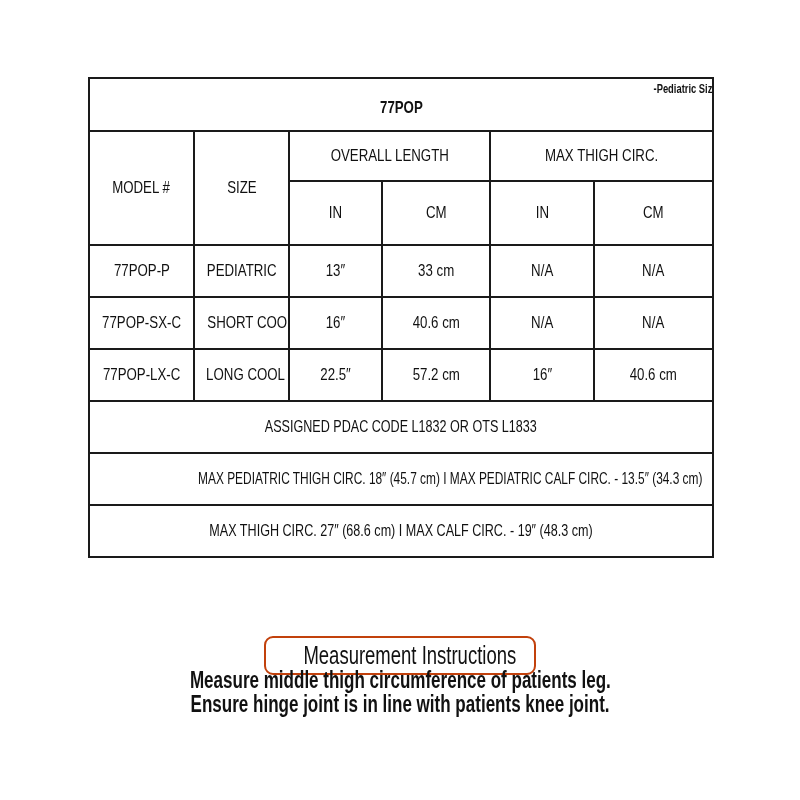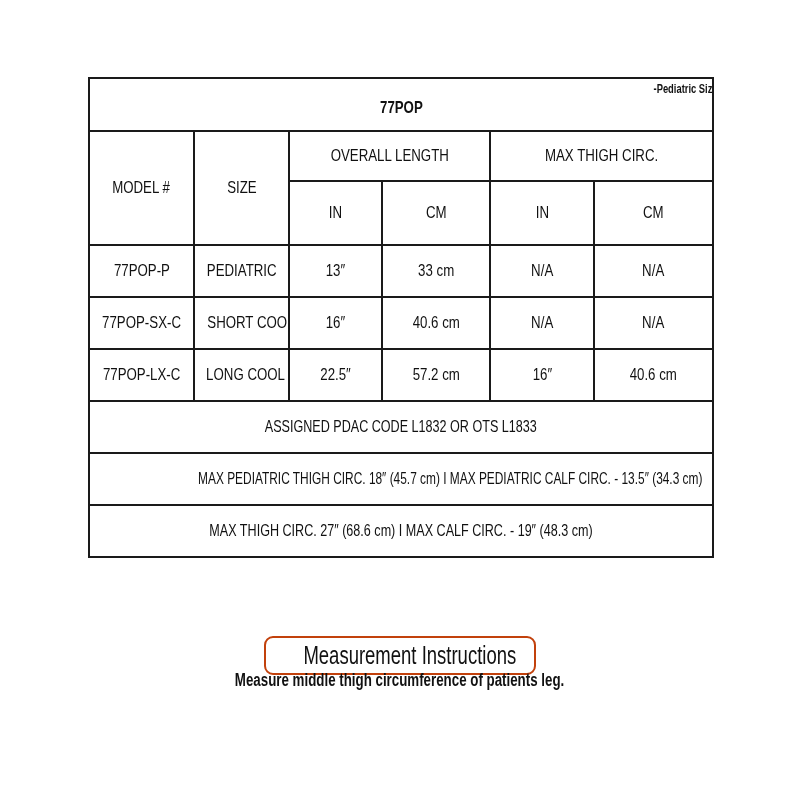--- a/index.html
+++ b/index.html
@@ -83,21 +83,21 @@
     }
     .instr-text {
       position: absolute;
       left: 0;
       top: 668px;
       width: 800px;
       text-align: center;
     }
     .instr-line {
       display: block;
-      font-size: 18px;
+      font-size: 23px;
       font-weight: bold;
       line-height: 24px;
     }
     .instr-line .cond { transform: scaleX(0.74); }
   </style>
 </head>
 <body>
 
 <table class="sizing">
   <colgroup>
@@ -164,13 +164,14 @@
   </tr>
 </tbody>
   </table>
 
 <div class="instr-box">
   <span class="cond">Measurement Instructions</span>
 </div>
 
 <div class="instr-text">
   <span class="instr-line"><span class="cond">Measure middle thigh circumference of patients leg.</span></span>
+  <span class="instr-line"><span class="cond">Ensure hinge joint is in line with patients knee joint.</span></span>
 </div>
 
 </body></html>

